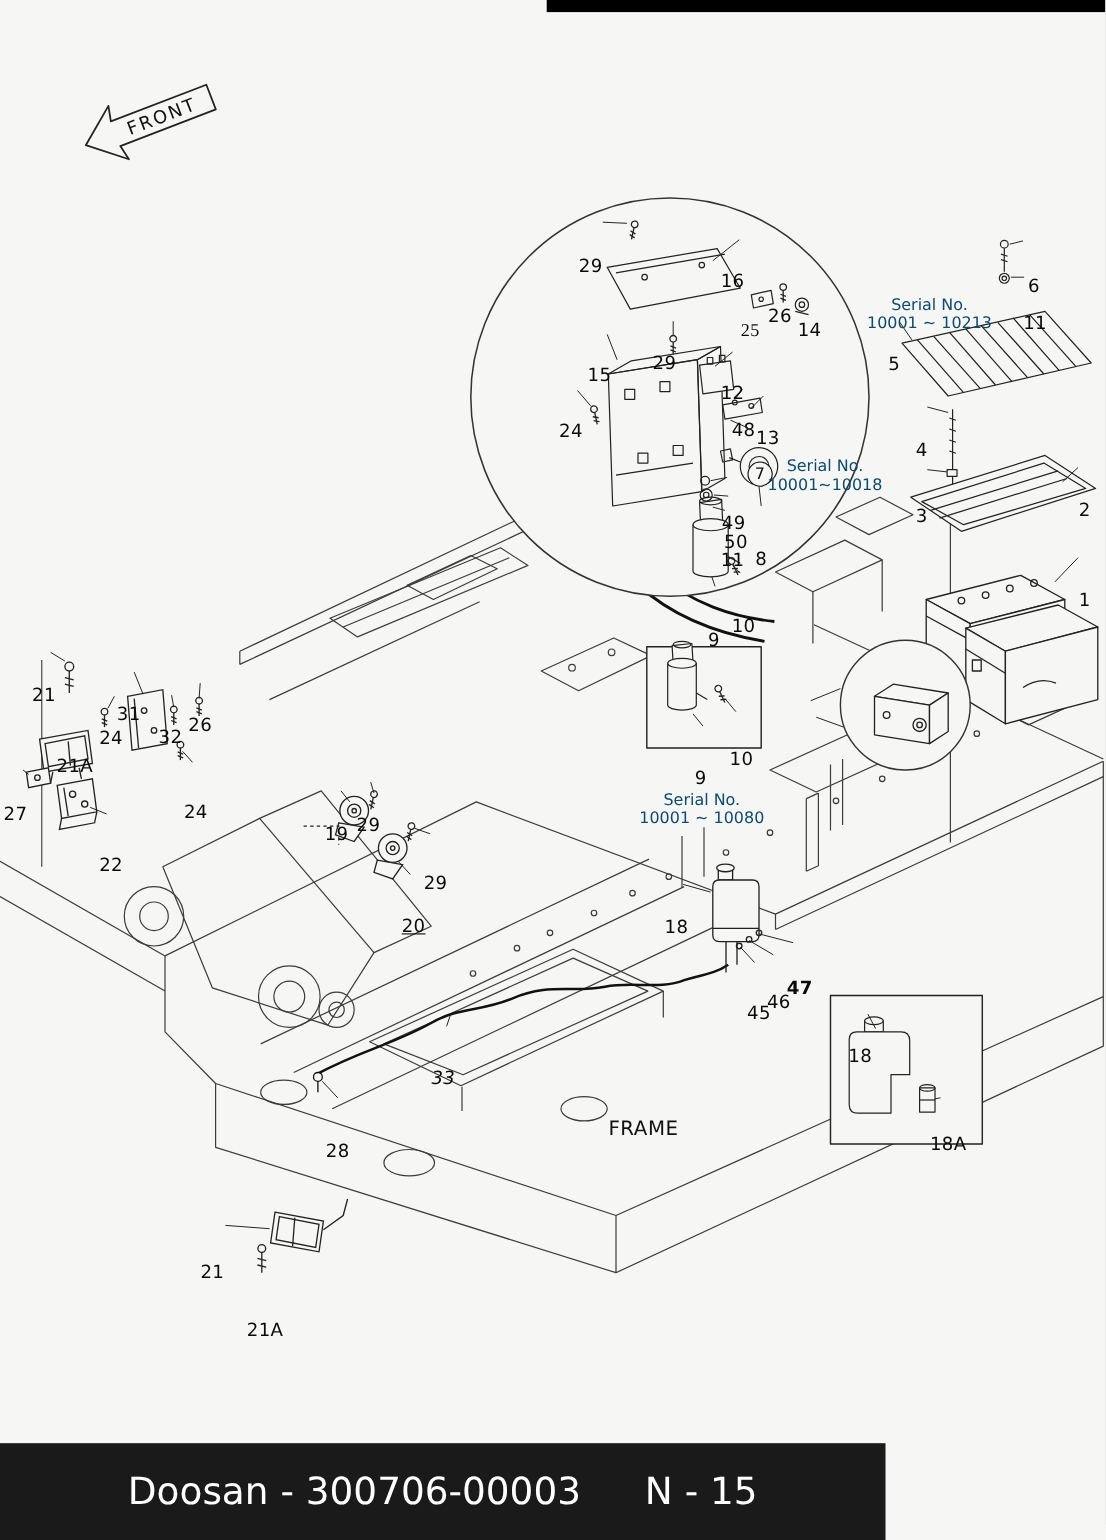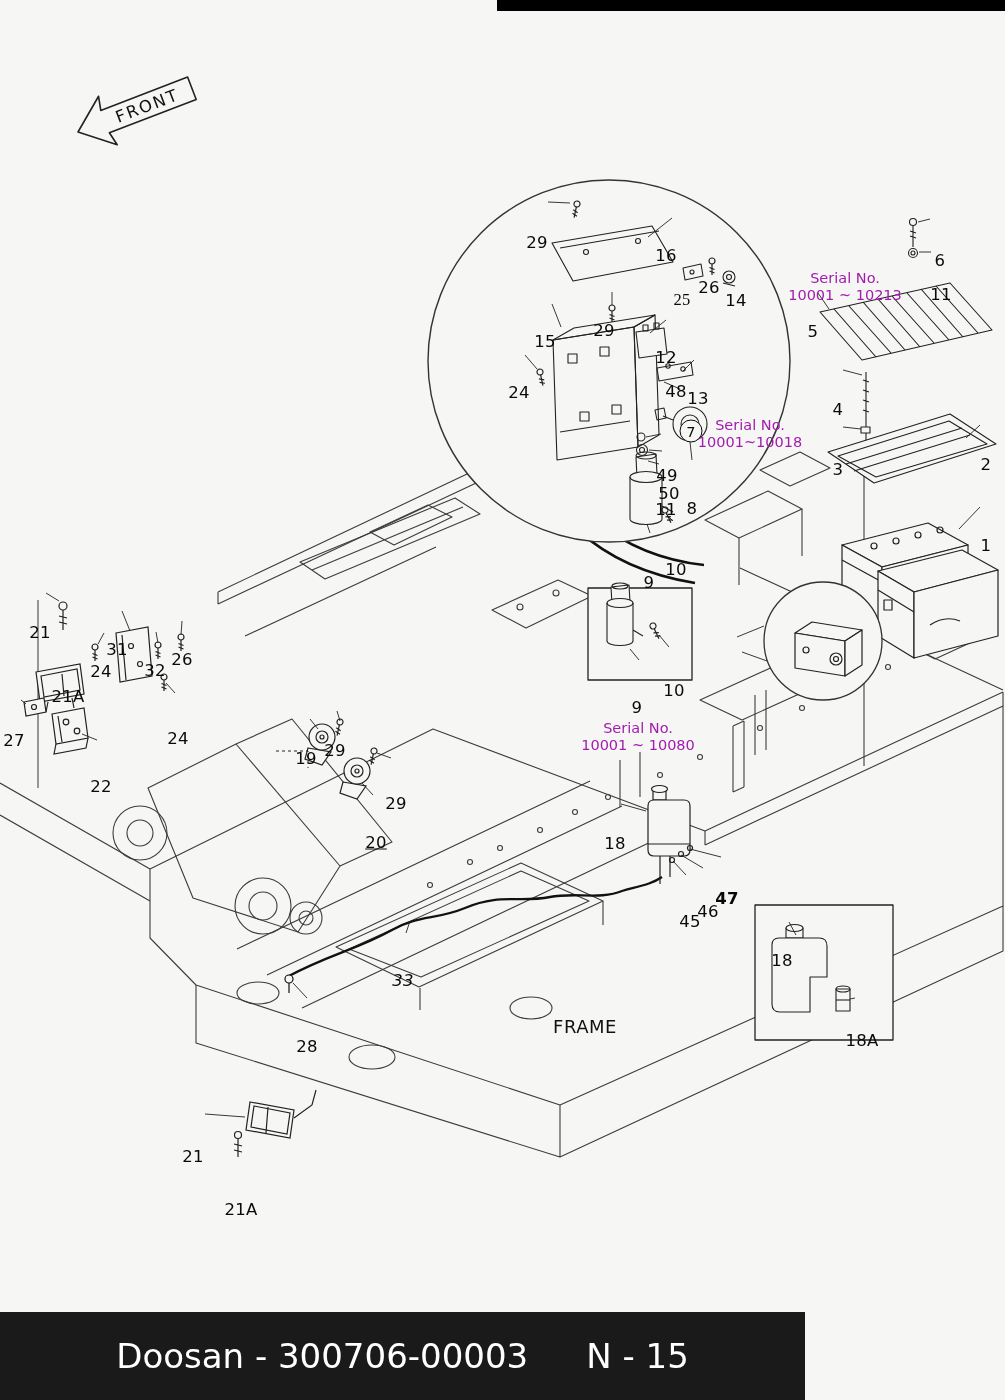--- a/index.html
+++ b/index.html
@@ -4,21 +4,21 @@
 <style>
   * { margin:0; padding:0; box-sizing:border-box; }
   html,body { background:#dedede; }
   body { font-family:"DejaVu Sans","Liberation Sans",sans-serif; }
   .page { position:relative; width:1005px; height:1400px; background:#f6f6f5; overflow:hidden; margin:0 auto; }
   .topbar { position:absolute; left:497px; top:0; width:508px; height:11px; background:#000; }
   svg.diagram { position:absolute; left:0; top:0; display:block; }
   .callout-layer { position:absolute; left:0; top:0; width:919px; height:1312px; pointer-events:none;margin-top:42px; }
   .callout { position:absolute; transform:translate(-50%,-50%); font-size:16.5px; color:#0a0a0a; white-space:nowrap; letter-spacing:.3px; }
   .callout.circled { width:23px; height:23px; border:1.6px solid #0a0a0a; border-radius:50%; display:flex; align-items:center; justify-content:center; background:#f6f6f5; font-size:14.5px; }
-  .serial { position:absolute; transform:translate(-50%,-50%); font-size:14.5px; color:#a21caf; text-align:center; line-height:1.2; white-space:nowrap; }
+  .serial { position:absolute; transform:translate(-50%,-50%); font-size:14.5px; color:#0c4a6e; text-align:center; line-height:1.2; white-space:nowrap; }
   .frame-label { position:absolute; left:585px; top:1026px; transform:translate(-50%,-50%); font-size:18px; letter-spacing:.5px; color:#111; }
   .footer { position:absolute; left:0; top:1312px; width:805px; height:88px; background:#1a1a1a; color:#fff; display:flex; align-items:center; justify-content:center; gap:58px; font-size:34px; }
 </style>
 </head>
 <body>
 
 <div class="page">
   <div class="topbar"></div>
 
   <svg class="diagram" width="1005" height="1312" viewBox="0 0 1005 1312" xmlns="http://www.w3.org/2000/svg">

